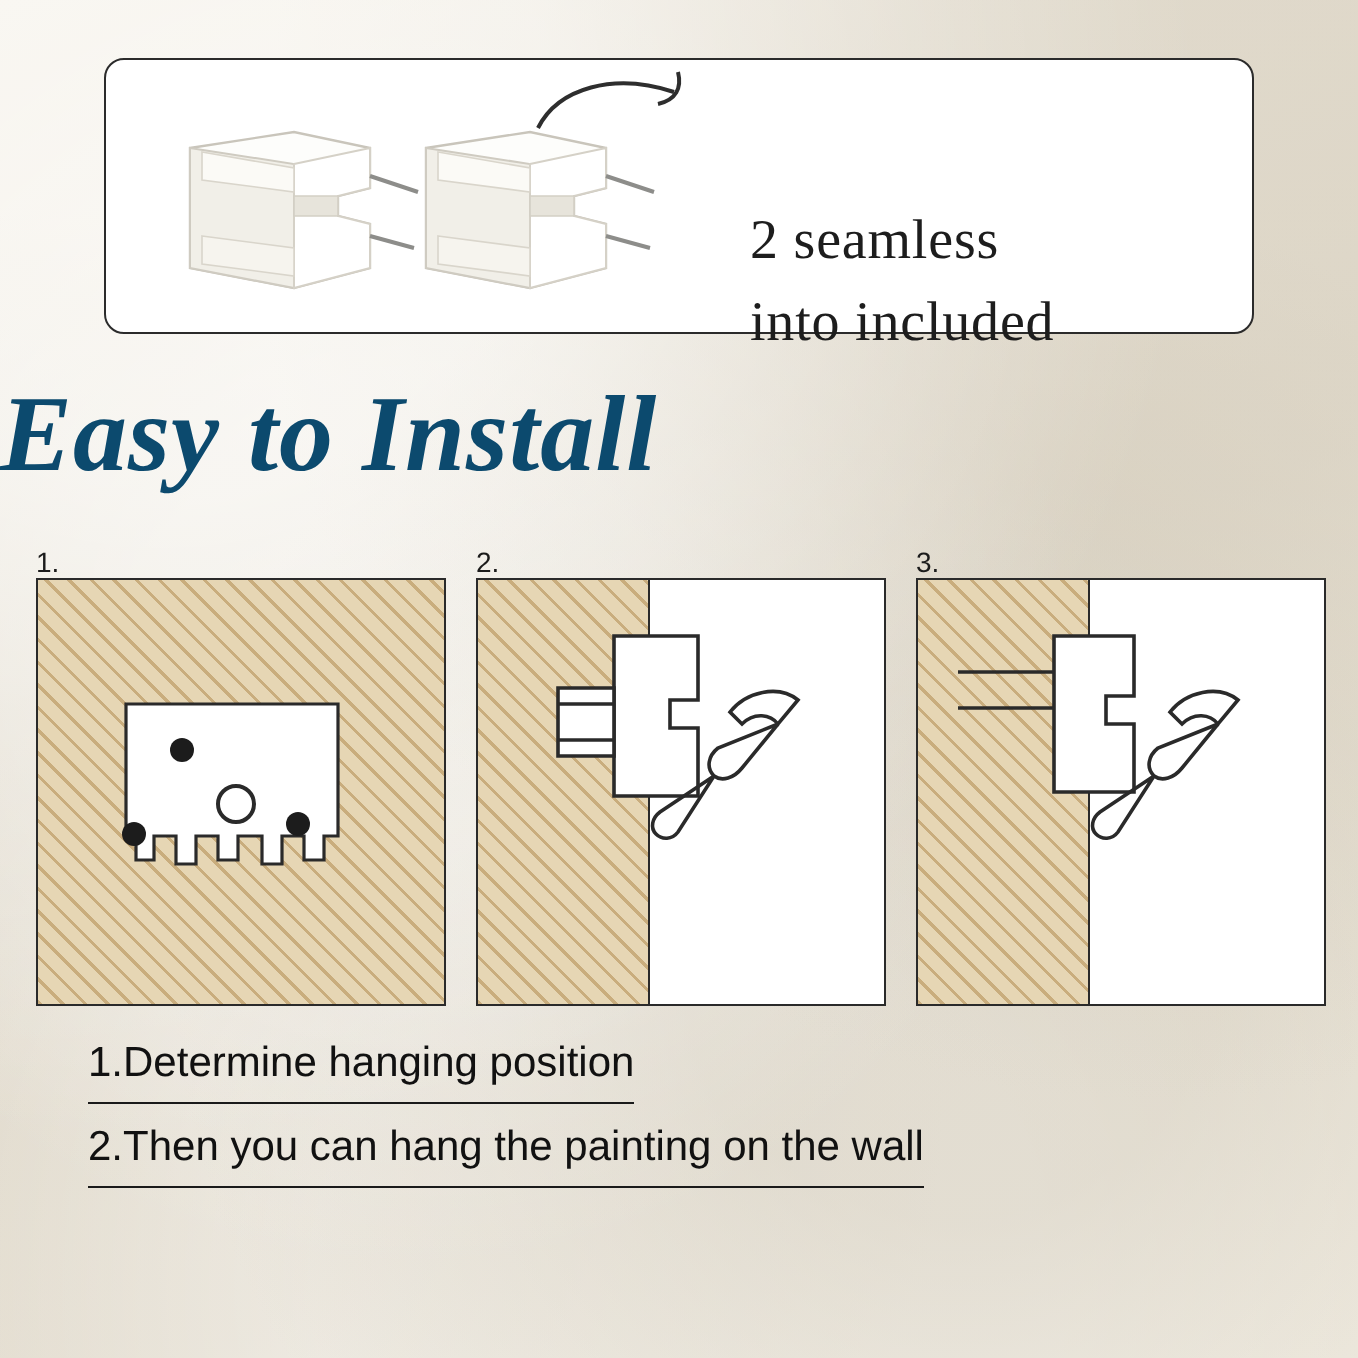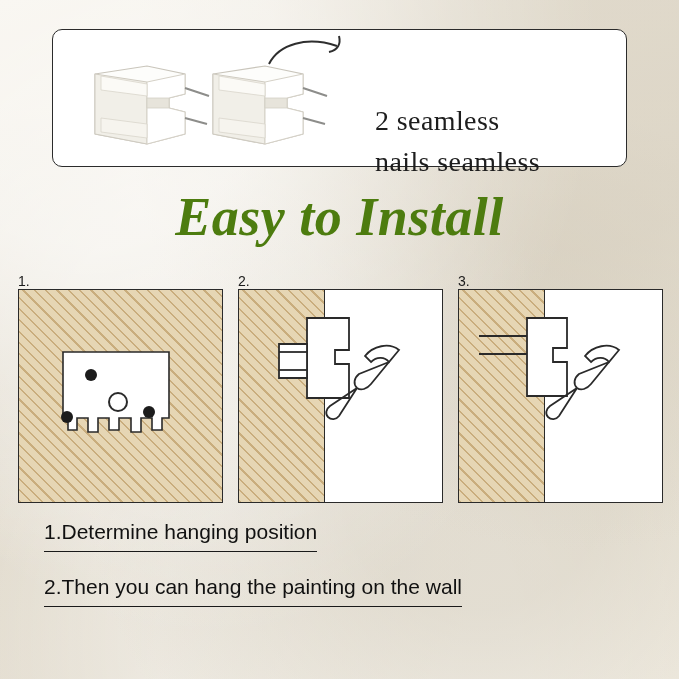--- a/index.html
+++ b/index.html
@@ -71,26 +71,26 @@
     left: 210px;
     top: 0px;
   }
 
   
   .headline {
     position: absolute;
     left: 0;
     right: 0;
     top: 186px;
-    text-align: center;
+    text-align: left;
     font-family: "Liberation Serif", serif;
     font-weight: bold;
     font-size: 54px;
     font-style: italic;
-    color: #4d7c0f;
+    color: #0c4a6e;
     letter-spacing: .5px;
   }
 
   
   .steps {
     position: absolute;
     left: 18px;
     top: 273px;
     width: 645px;
     height: 230px;
@@ -149,21 +149,21 @@
     position: absolute;
     left: 44px;
     top: 520px;
     width: 600px;
   }
   .ins-row {
     font-family: "Liberation Sans", sans-serif;
     font-size: 21px;
     color: #111111;
     padding-bottom: 7px;
-    margin-bottom: 23px;
+    margin-bottom: 10px;
     border-bottom: 1.5px solid #1a1a1a;
     display: inline-block;
     white-space: nowrap;
   }
   .ins-wrap { display: block; }
 </style>
 </head>
 <body>
 
 <div class="paper-tex"></div>
@@ -204,21 +204,21 @@
       </svg>
     </div>
 
     <svg class="arrow-svg" width="90" height="50" viewBox="0 0 90 50">
       <path d="M6 34 C16 14, 44 6, 74 16" fill="none" stroke="#2e2e2e" stroke-width="2"></path>
       <path d="M76 6 C78 14, 75 20, 66 22" fill="none" stroke="#2e2e2e" stroke-width="2"></path>
     </svg>
 
     <div class="top-text">
       <div>2 seamless</div>
-      <div>nails seamless</div>
+      <div>into included</div>
     </div>
   </div>
 
   <div class="headline">Easy to Install</div>
 
   <div class="steps">
 
     <div class="step s1">
       <div class="step-num">1.</div>
       <div class="panel">

